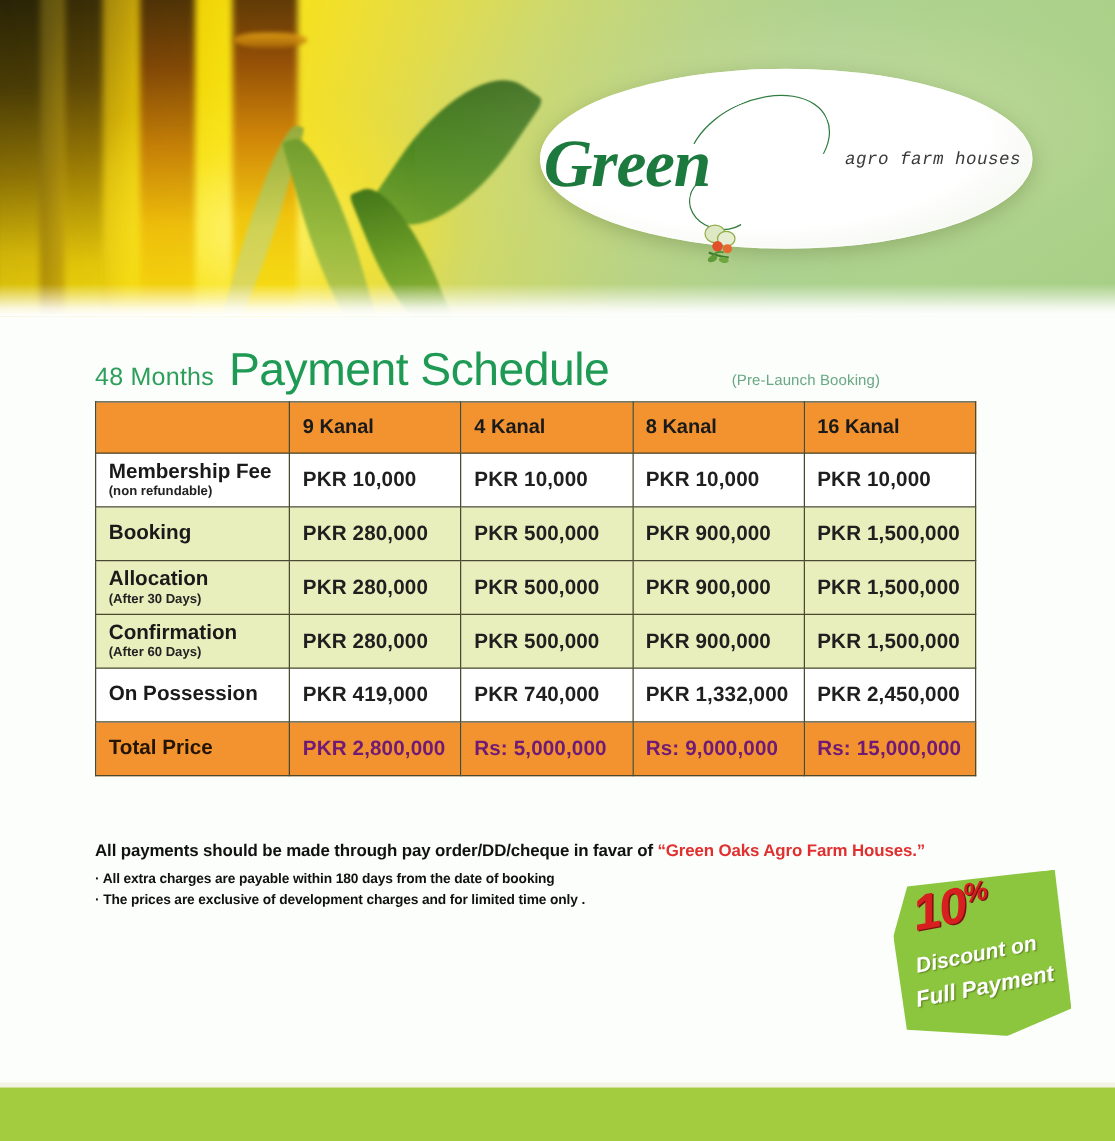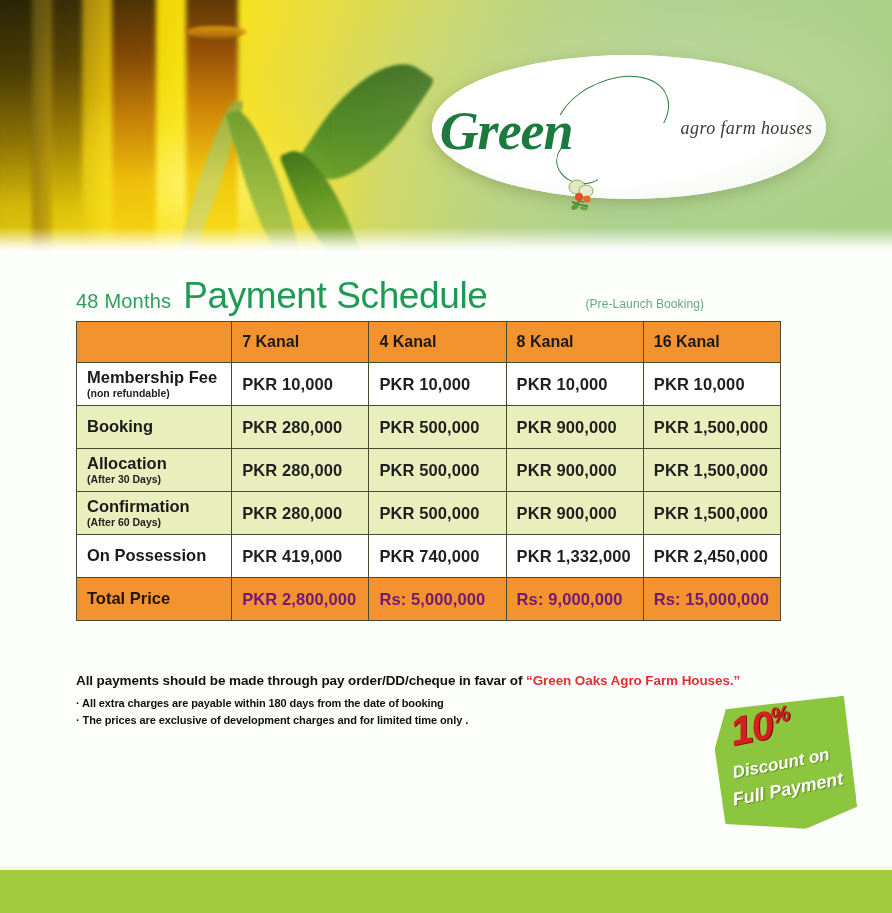--- a/index.html
+++ b/index.html
@@ -161,23 +161,23 @@
     left: 116px; top: 36px;
     width: 52px; height: 44px;
     border: 1.6px solid #2f7d3e;
     border-radius: 50%;
     border-top-color: transparent;
     border-right-color: transparent;
     transform: rotate(10deg);
     pointer-events: none;
   }
   .logo-tagline {
-    font-family: Liberation Serif, serif;
+    font-family: Liberation Mono, monospace;
     font-style: italic;
-    font-size: 18px;
+    font-size: 14px;
     color: #3a3a3a;
     margin-left: 108px;
     margin-top: 2px;
     letter-spacing: .4px;
   }
   .logo-fruit {
     position: absolute;
     left: 126px; top: 74px;
     width: 34px; height: 34px;
   }
@@ -416,21 +416,21 @@
     <colgroup>
       <col class="col-label">
         <col class="col-val">
         <col class="col-val">
         <col class="col-val">
         <col class="col-val">
     </colgroup>
     <thead>
       <tr>
         <th class="corner"></th>
-        <th>7 Kanal</th>
+        <th>9 Kanal</th>
         <th>4 Kanal</th>
         <th>8 Kanal</th>
         <th>16 Kanal</th>
       </tr>
     </thead>
     <tbody>
       <tr class="bg-white">
         <td class="lbl">
           <span>Membership Fee</span>
           <span class="sub">(non refundable)</span>

